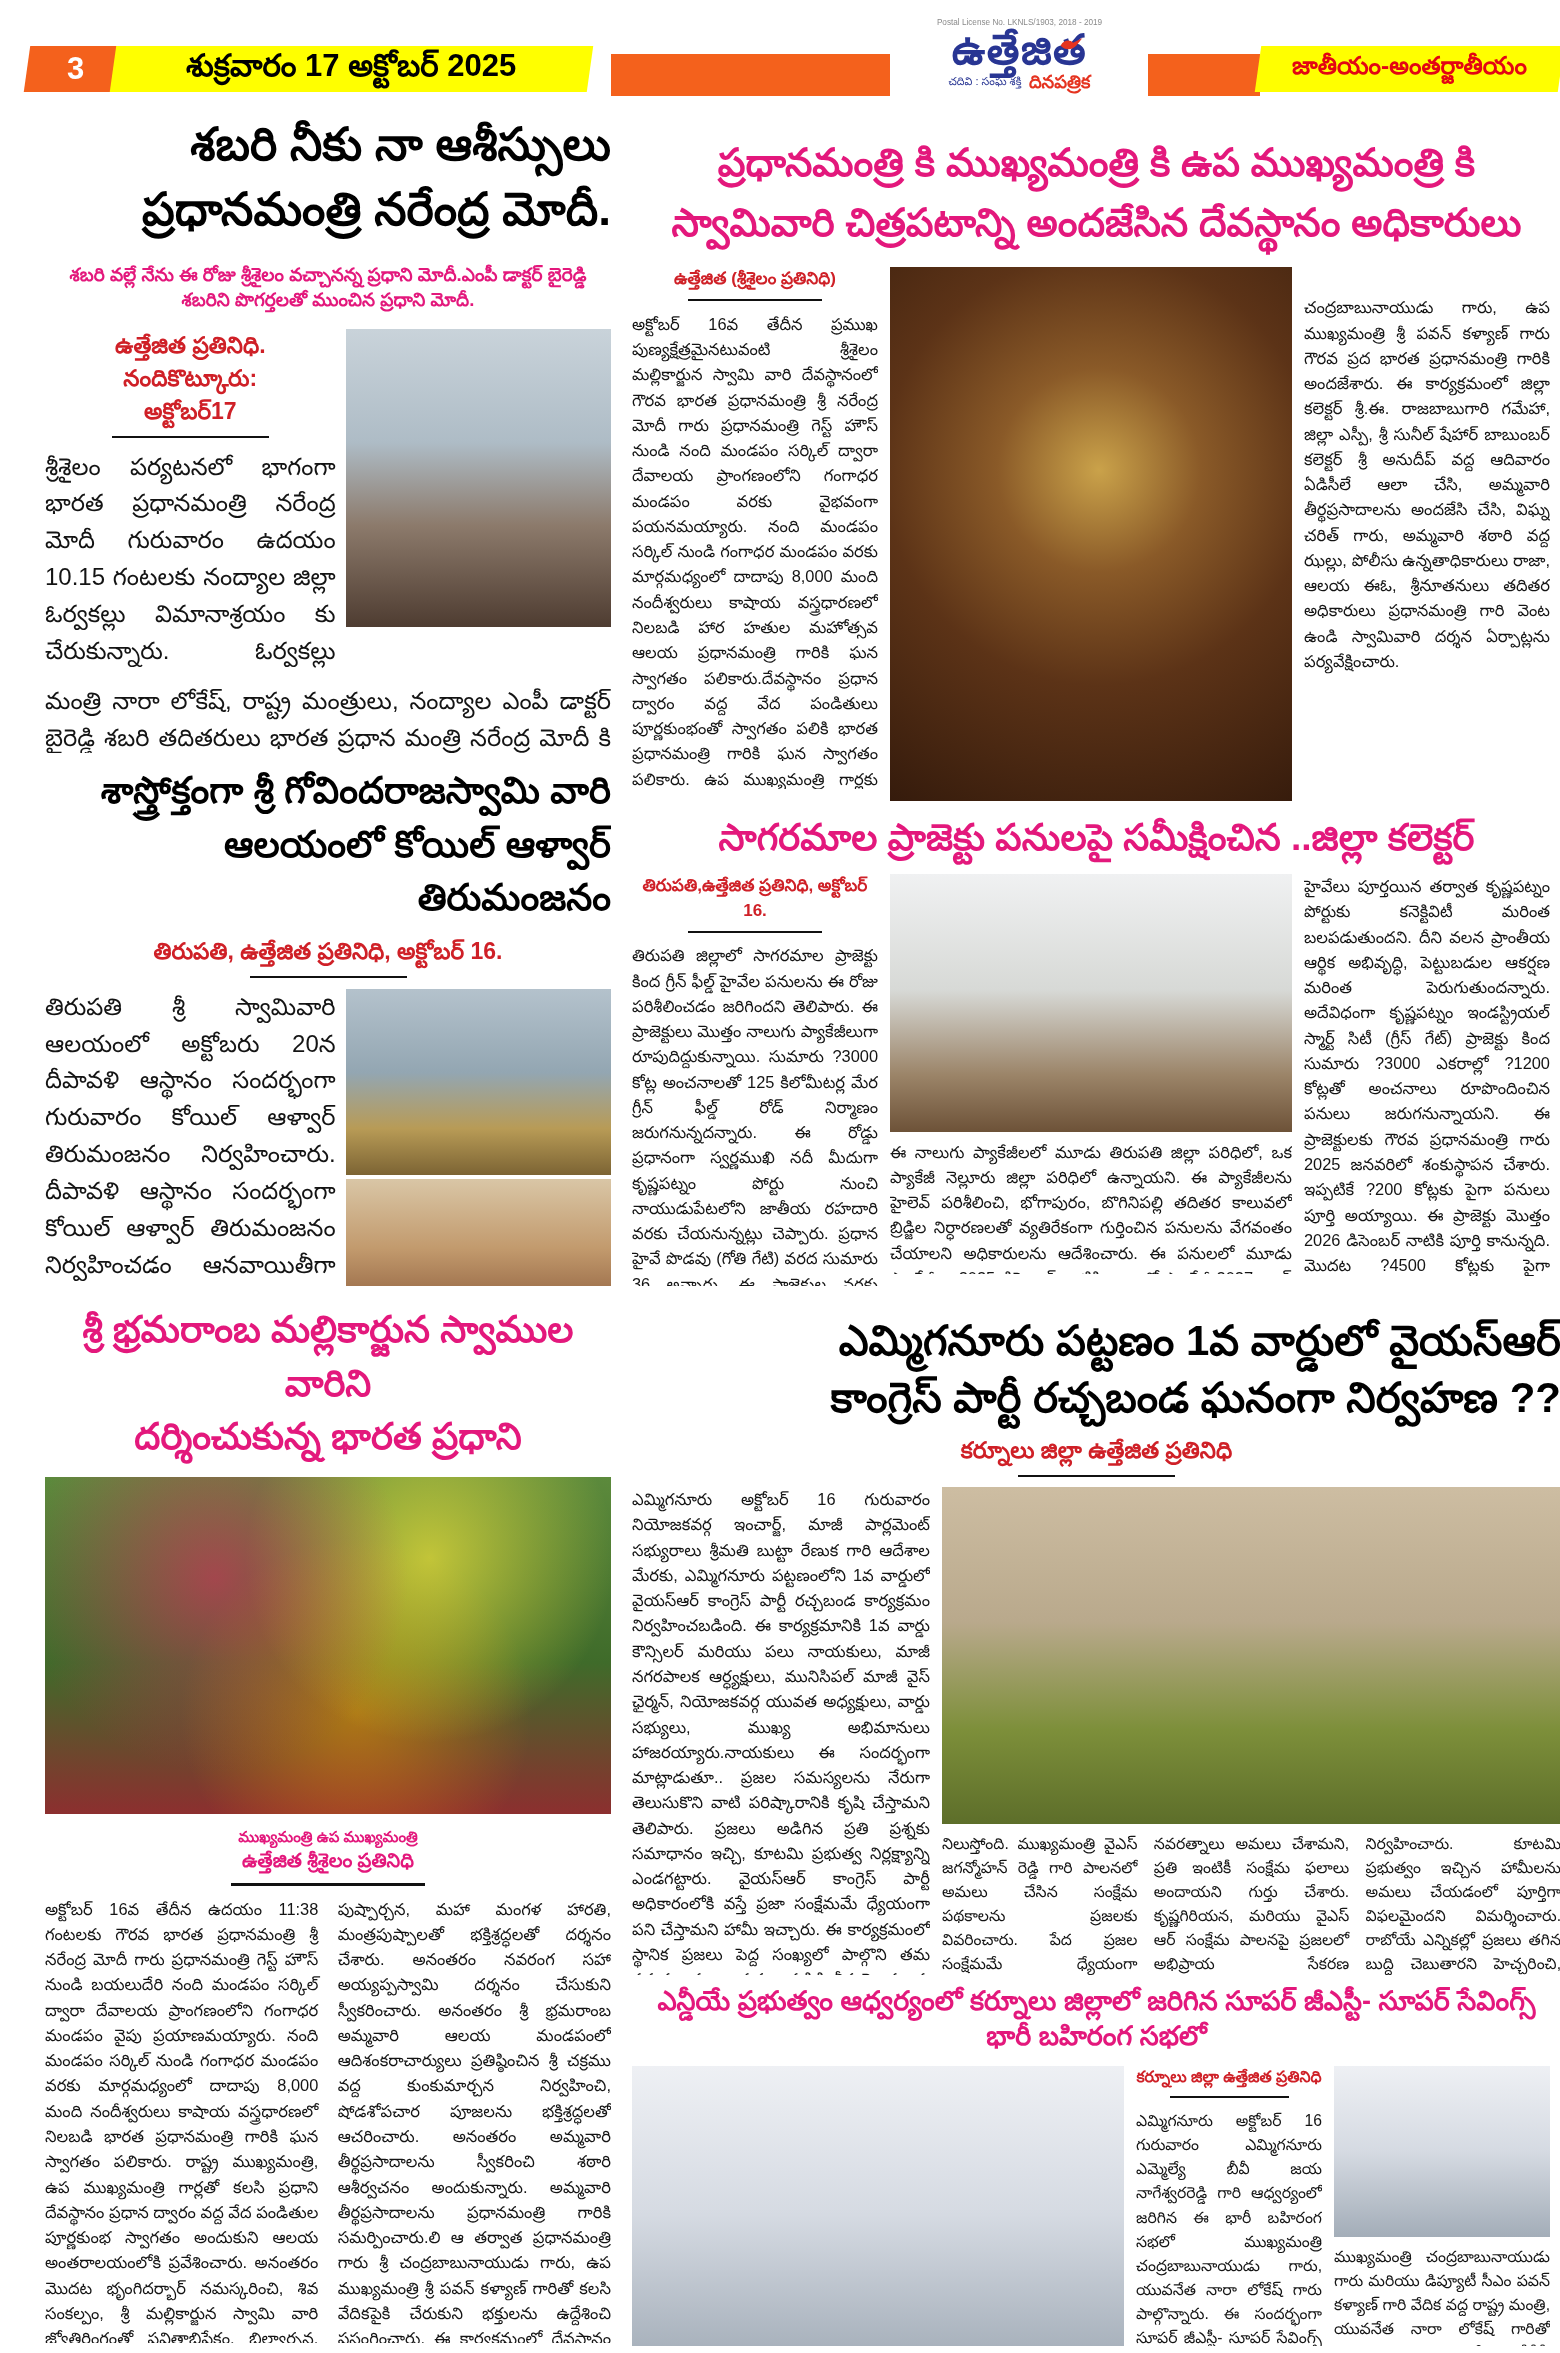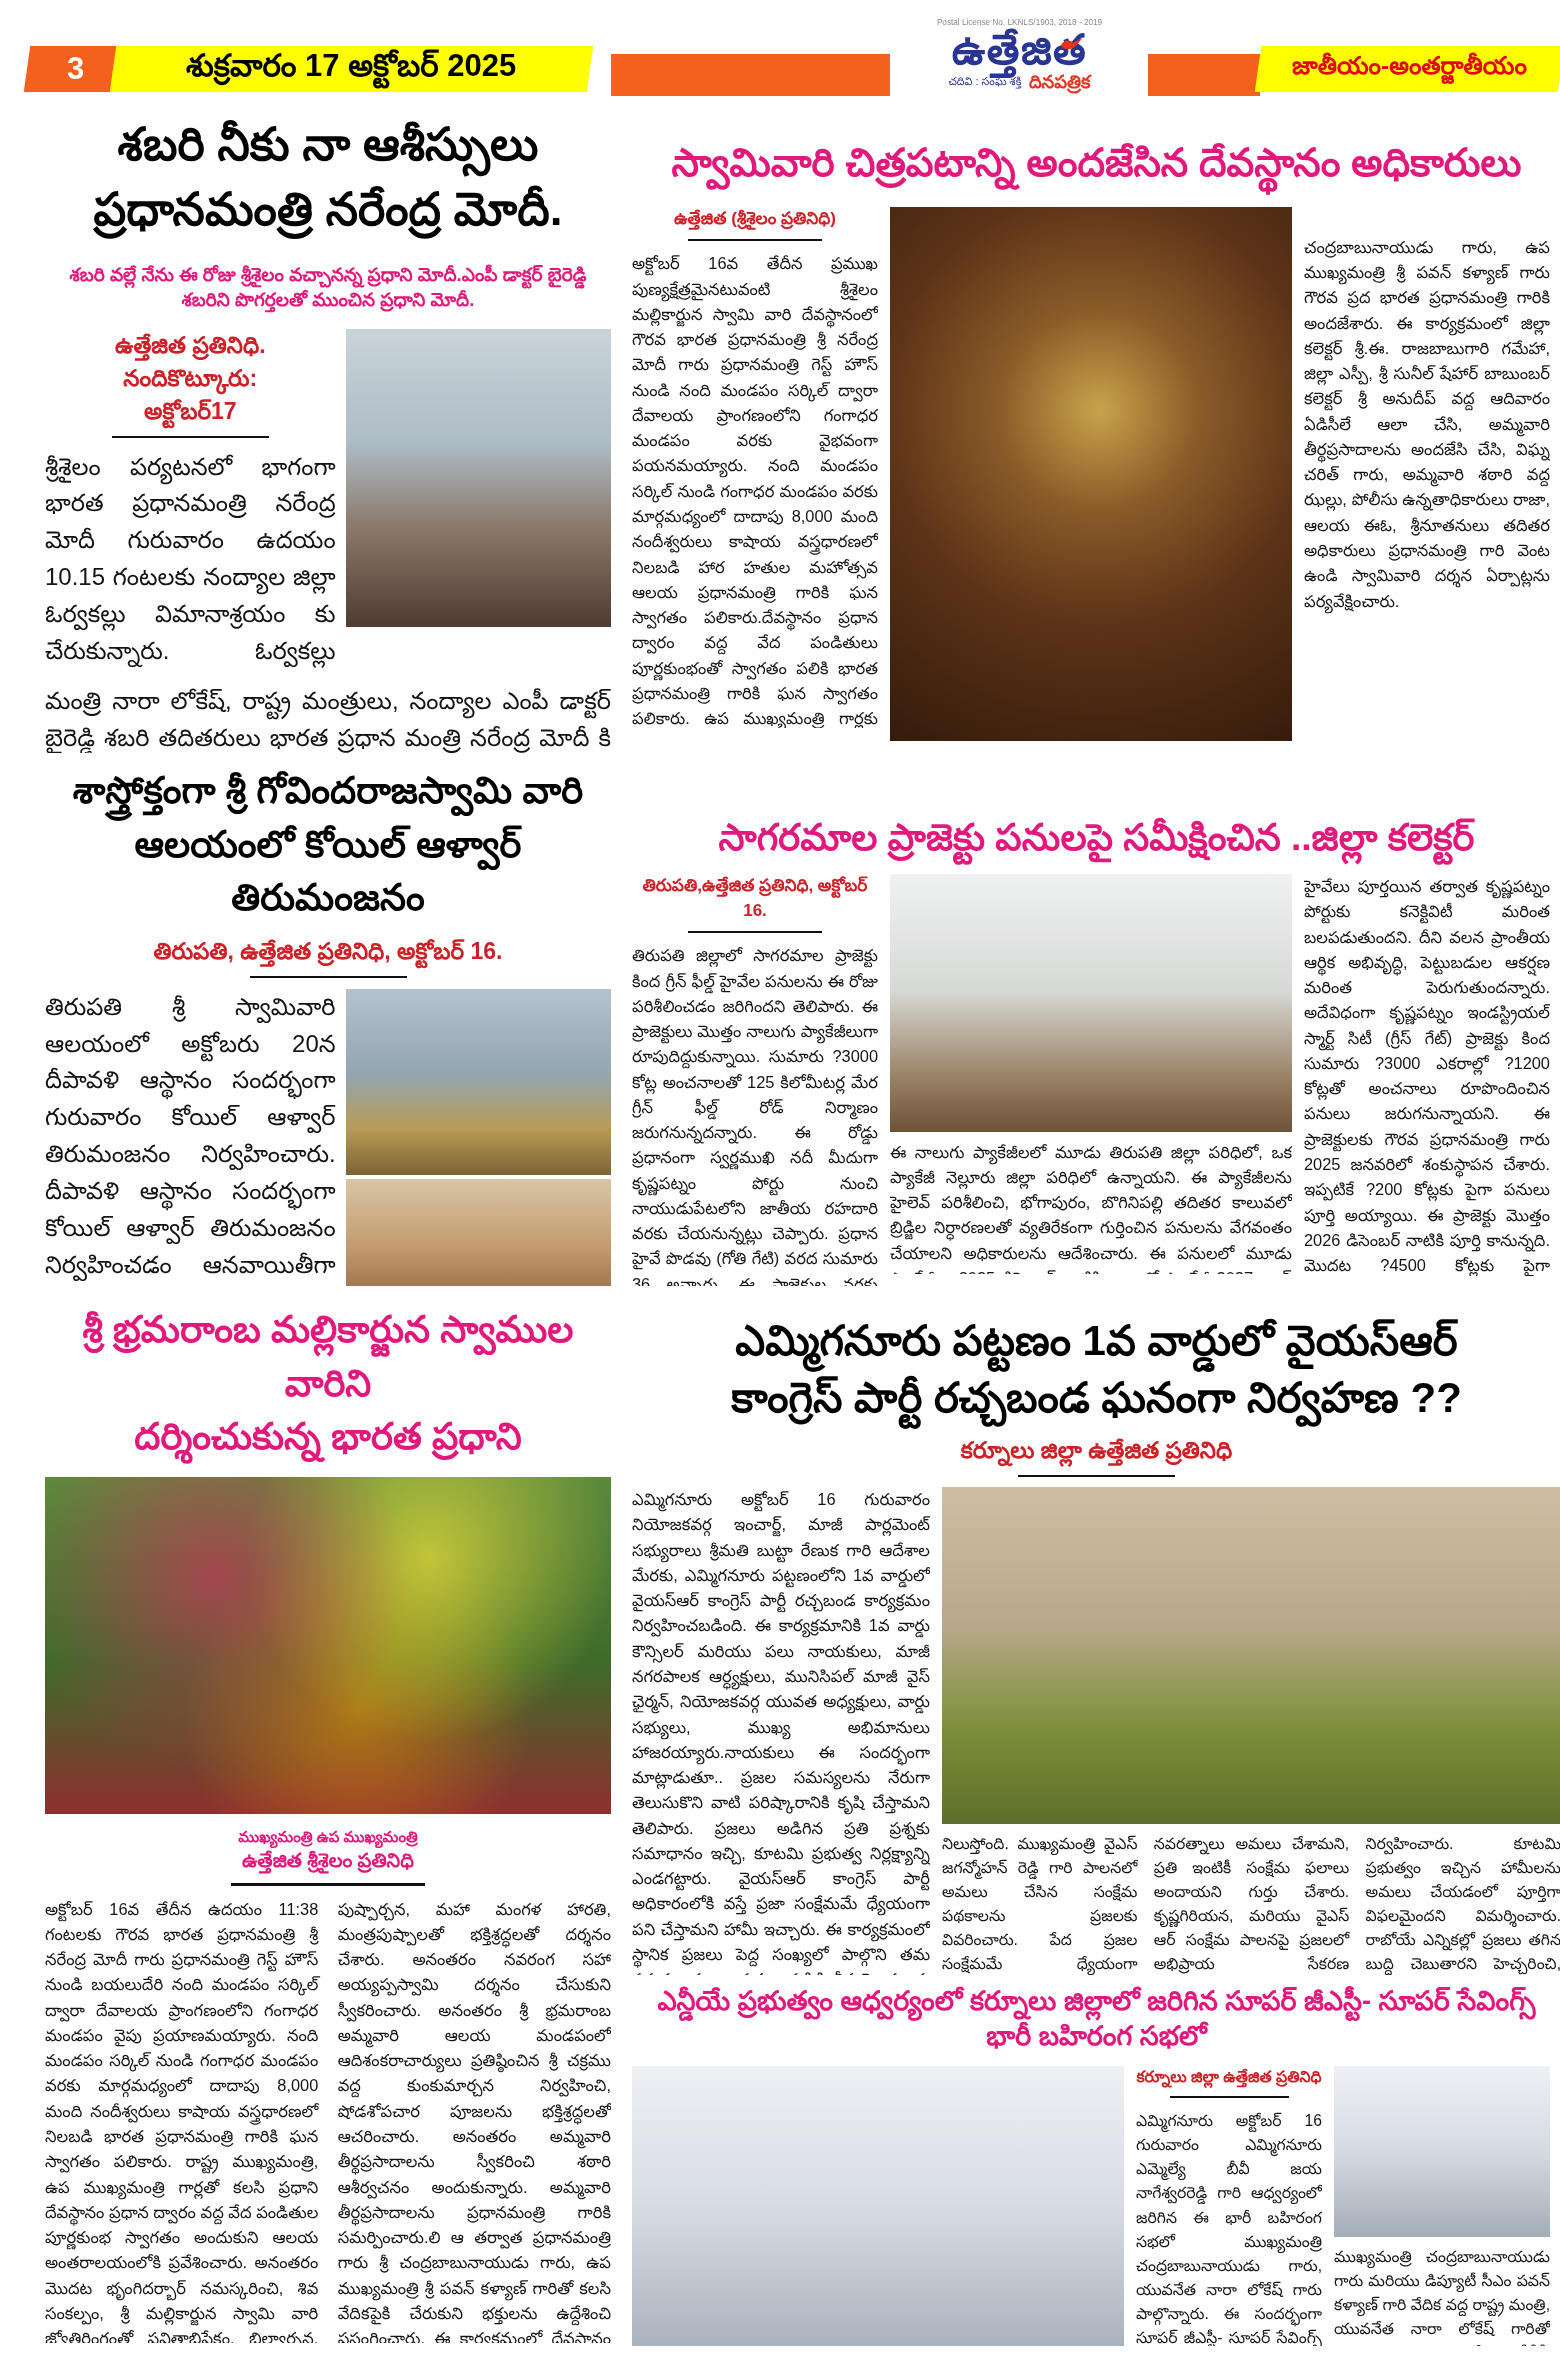--- a/index.html
+++ b/index.html
@@ -18,21 +18,21 @@
   .hdr-masthead{font-size:42px;font-weight:bold;color:#283593;letter-spacing:1.5px;display:inline-block;}
   .hdr-bird{position:absolute;right:64px;top:16.4px;width:25px;height:16.4px;}
   .hdr-logo-bottom{display:flex;justify-content:center;gap:7.5px;align-items:center;margin-top:1.5px;}
   .hdr-tagline{font-size:11px;color:#283593;}
   .hdr-papertype{font-size:18px;font-weight:bold;color:#e53320;}
   .hdr-section{position:absolute;left:1258px;top:46px;width:303px;height:46px;background:#ffff00;
                transform:skewX(-8deg);display:flex;align-items:center;justify-content:center;}
   .hdr-section span{transform:skewX(8deg);color:#e30613;font-size:24.6px;font-weight:bold;white-space:nowrap;}
   
   .article{position:absolute;overflow:hidden;}
-  .hl-black{color:#000;font-weight:bold;text-align:center;}
+  .hl-black{color:#000;font-weight:bold;text-align:right;}
   .hl-pink{color:#e3187c;font-weight:bold;text-align:center;}
   .subhead{color:#e3187c;font-weight:bold;font-size:18.6px;line-height:1.35;text-align:center;}
   .byline{color:#cf2027;font-weight:bold;font-size:23px;text-align:center;line-height:1.45;}
   .rule{width:157px;border-bottom:2.2px solid #111;margin:7.5px auto 10.4px auto;}
   .body-txt{font-size:24px;line-height:1.54;text-align:justify;color:#141414;}
   .row{display:flex;}
   .photo{flex-shrink:0;}
   .two-col{column-count:2;column-gap:19.4px;}
   .three-col{column-count:3;column-gap:16.4px;}
   
@@ -92,20 +92,21 @@
         <div class="rule"></div>
         <div class="body-txt" style="height:224px;overflow:hidden;">శ్రీశైలం పర్యటనలో భాగంగా భారత ప్రధానమంత్రి నరేంద్ర మోదీ గురువారం ఉదయం 10.15 గంటలకు నంద్యాల జిల్లా ఓర్వకల్లు విమానాశ్రయం కు చేరుకున్నారు. ఓర్వకల్లు విమానాశ్రయంలో రాష్ట్ర గవర్నర్ నజీర్ అహ్మద్, ముఖ్యమంత్రి చంద్రబాబు నాయుడు, ఉప ముఖ్యమంత్రి కొణిదెల పవన్ కళ్యాణ్, రాష్ట్ర</div>
       </div>
       <div class="photo ph-a1" style="width:265px;height:298px;"></div>
     </div>
     <div class="body-txt" style="margin-top:10.4px;height:224px;overflow:hidden;">మంత్రి నారా లోకేష్, రాష్ట్ర మంత్రులు, నంద్యాల ఎంపీ డాక్టర్ బైరెడ్డి శబరి తదితరులు భారత ప్రధాన మంత్రి నరేంద్ర మోదీ కి ఘన స్వాగతం పలికారు. ముఖ్యమంత్రి చంద్రబాబు ప్రధాన మంత్రికి మంత్రులు, ఎంపీ లను పరిచయం చేస్తూ నంద్యాల ఎంపీ డాక్టర్ బైరెడ్డి శబరి అని ప్రధాన మంత్రి నరేంద్ర మోదీ కీ సీఎం పరిచయం చేస్తుండగా వెంటనే స్పందించిన ప్రధాని మోదీ శబరి వల్లే ఈ రోజు నేను శ్రీశైలం వచ్చాను. పార్లమెంట్ లో పలుమార్లు సార్ శ్రీశైలం రండి, శ్రీ భ్రమరాంబ, మల్లికార్జున స్వామి వార్లను దర్శనం చేసుకోండి అని ఆహ్వానించిన శబరి వల్లే ఈ రోజు నేను శ్రీశైలం వద్దాను. శబరి ఎలా ఉన్నావు? అని యోగక్షేమాలు అడిగానని.సీఎం చంద్రబాబు తను మన నంద్యాల ఎంపీ డాక్టర్ శబరి అని అంగనిక, చాలాకాలం తర్వాత నన్ను చూశారని శ్రీశైలానికి రమ్మని ఆహ్వానించానని తెలిపింది. శబరి వల్లే ఈ రోజు నేను శ్రీశైలం వద్దాను అనగానే, శబరి నీకు నా ఆశీస్సులు అని ఆశీర్వదించిన ప్రధాని మోదీ. ప్రధాన మంత్రి అందరి ముందు పొగడడంతో నంద్యాల ఎంపీ డాక్టర్ బైరెడ్డి శబరి ఆనందానికి అవధులులేవు.</div>
   </div>
 
   <div class="article" style="left:632px;top:133px;width:929px;height:672px;">
     <div class="hl-pink" style="font-size:39px;line-height:1.55;">
+      <div>ప్రధానమంత్రి కి ముఖ్యమంత్రి కి ఉప ముఖ్యమంత్రి కి</div>
       <div>స్వామివారి చిత్రపటాన్ని అందజేసిన దేవస్థానం అధికారులు</div>
     </div>
     <div class="row" style="margin-top:13.4px;gap:12px;">
       <div style="width:246px;">
         <div class="byline" style="font-size:17px;">ఉత్తేజిత (శ్రీశైలం ప్రతినిధి)</div>
         <div class="rule" style="width:134px;"></div>
         <div class="body-txt" style="font-size:16.4px;height:477px;overflow:hidden;">అక్టోబర్ 16వ తేదీన ప్రముఖ పుణ్యక్షేత్రమైనటువంటి శ్రీశైలం మల్లికార్జున స్వామి వారి దేవస్థానంలో గౌరవ భారత ప్రధానమంత్రి శ్రీ నరేంద్ర మోదీ గారు ప్రధానమంత్రి గెస్ట్ హౌస్ నుండి నంది మండపం సర్కిల్ ద్వారా దేవాలయ ప్రాంగణంలోని గంగాధర మండపం వరకు వైభవంగా పయనమయ్యారు. నంది మండపం సర్కిల్ నుండి గంగాధర మండపం వరకు మార్గమధ్యంలో దాదాపు 8,000 మంది నందీశ్వరులు కాషాయ వస్త్రధారణలో నిలబడి హార హతుల మహోత్సవ ఆలయ ప్రధానమంత్రి గారికి ఘన స్వాగతం పలికారు.దేవస్థానం ప్రధాన ద్వారం వద్ద వేద పండితులు పూర్ణకుంభంతో స్వాగతం పలికి భారత ప్రధానమంత్రి గారికి ఘన స్వాగతం పలికారు. ఉప ముఖ్యమంత్రి గార్లకు విభూతి, కుంకుమ ధరింపజేసి ప్రదక్షిణాకార మార్గంలో ఆలయ అంతరాలయానికి ఆహ్వానించారు.అనంతరం మొదట భృంగిదర్బార్ నమస్కరించి, శివ సంకల్పం, అనంతరం రత్నగర్భ గణపతి పూజ నిర్వహించారు. అనంతరం మూలావిరాట్ శ్రీ మల్లికార్జున స్వామి జ్యోతిర్లింగంతో పవిత్రాభిషేకం, బిల్వార్చన, పుష్పార్చన, మహా మంగళ హారతి, మంత్రపుష్పాలతో భక్తిశ్రద్ధలతో దర్శనం చేశారు. అనంతరం ఆలయంలో కొలువైన తీర్థప్రసాదాలను స్వీకరించారు. అనంతరం నవరంగ సహా అయ్యప్పస్వామి దర్శనం చేసుకున్నారు. ఆ తర్వాత ప్రధానమంత్రి గారు శ్రీ భ్రమరాంబ అమ్మవారి ఆలయ మండపంలో ఆదిశంకరాచార్యులను ప్రతిష్ఠించిన శ్రీ చక్రమును భద్రతా మధ్యలో కుంకుమార్చన నిర్వహించి, షోడశోపచార పూజలను భక్తిశ్రద్ధలతో ఆచరించారు.</div>
       </div>
       <div class="photo ph-a2" style="width:402px;height:534px;"></div>
       <div style="width:246px;margin-top:28px;">

